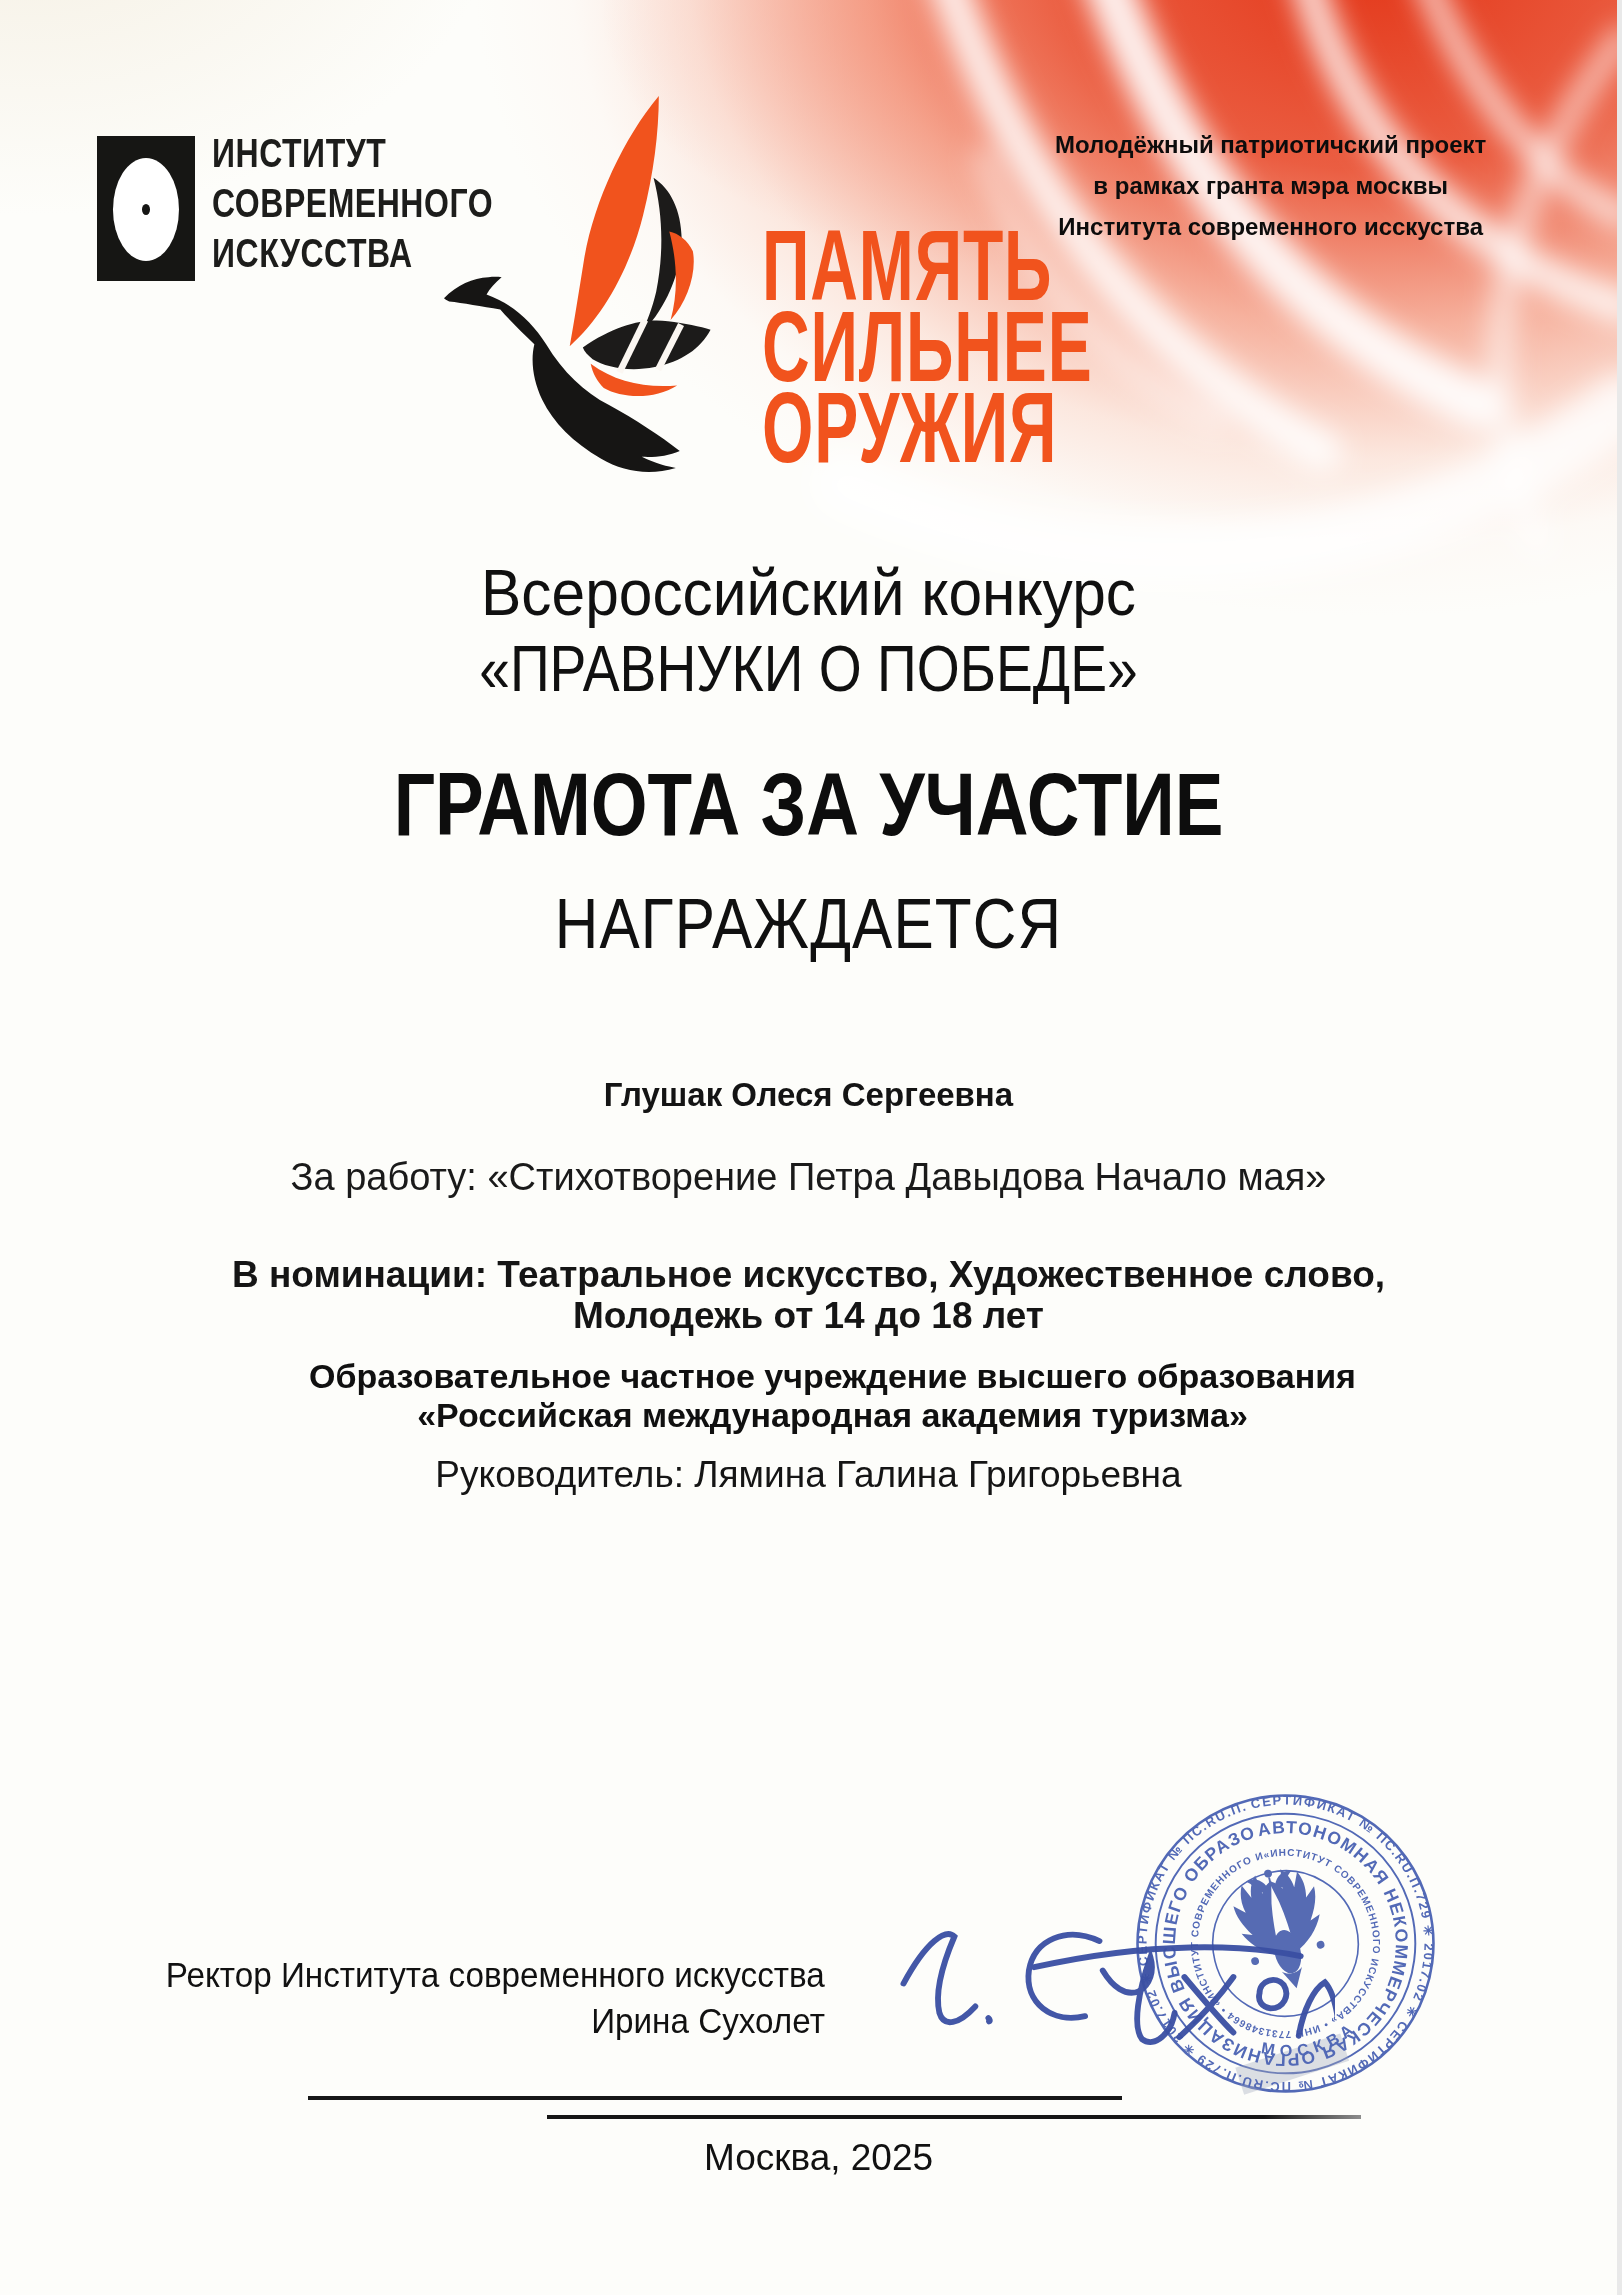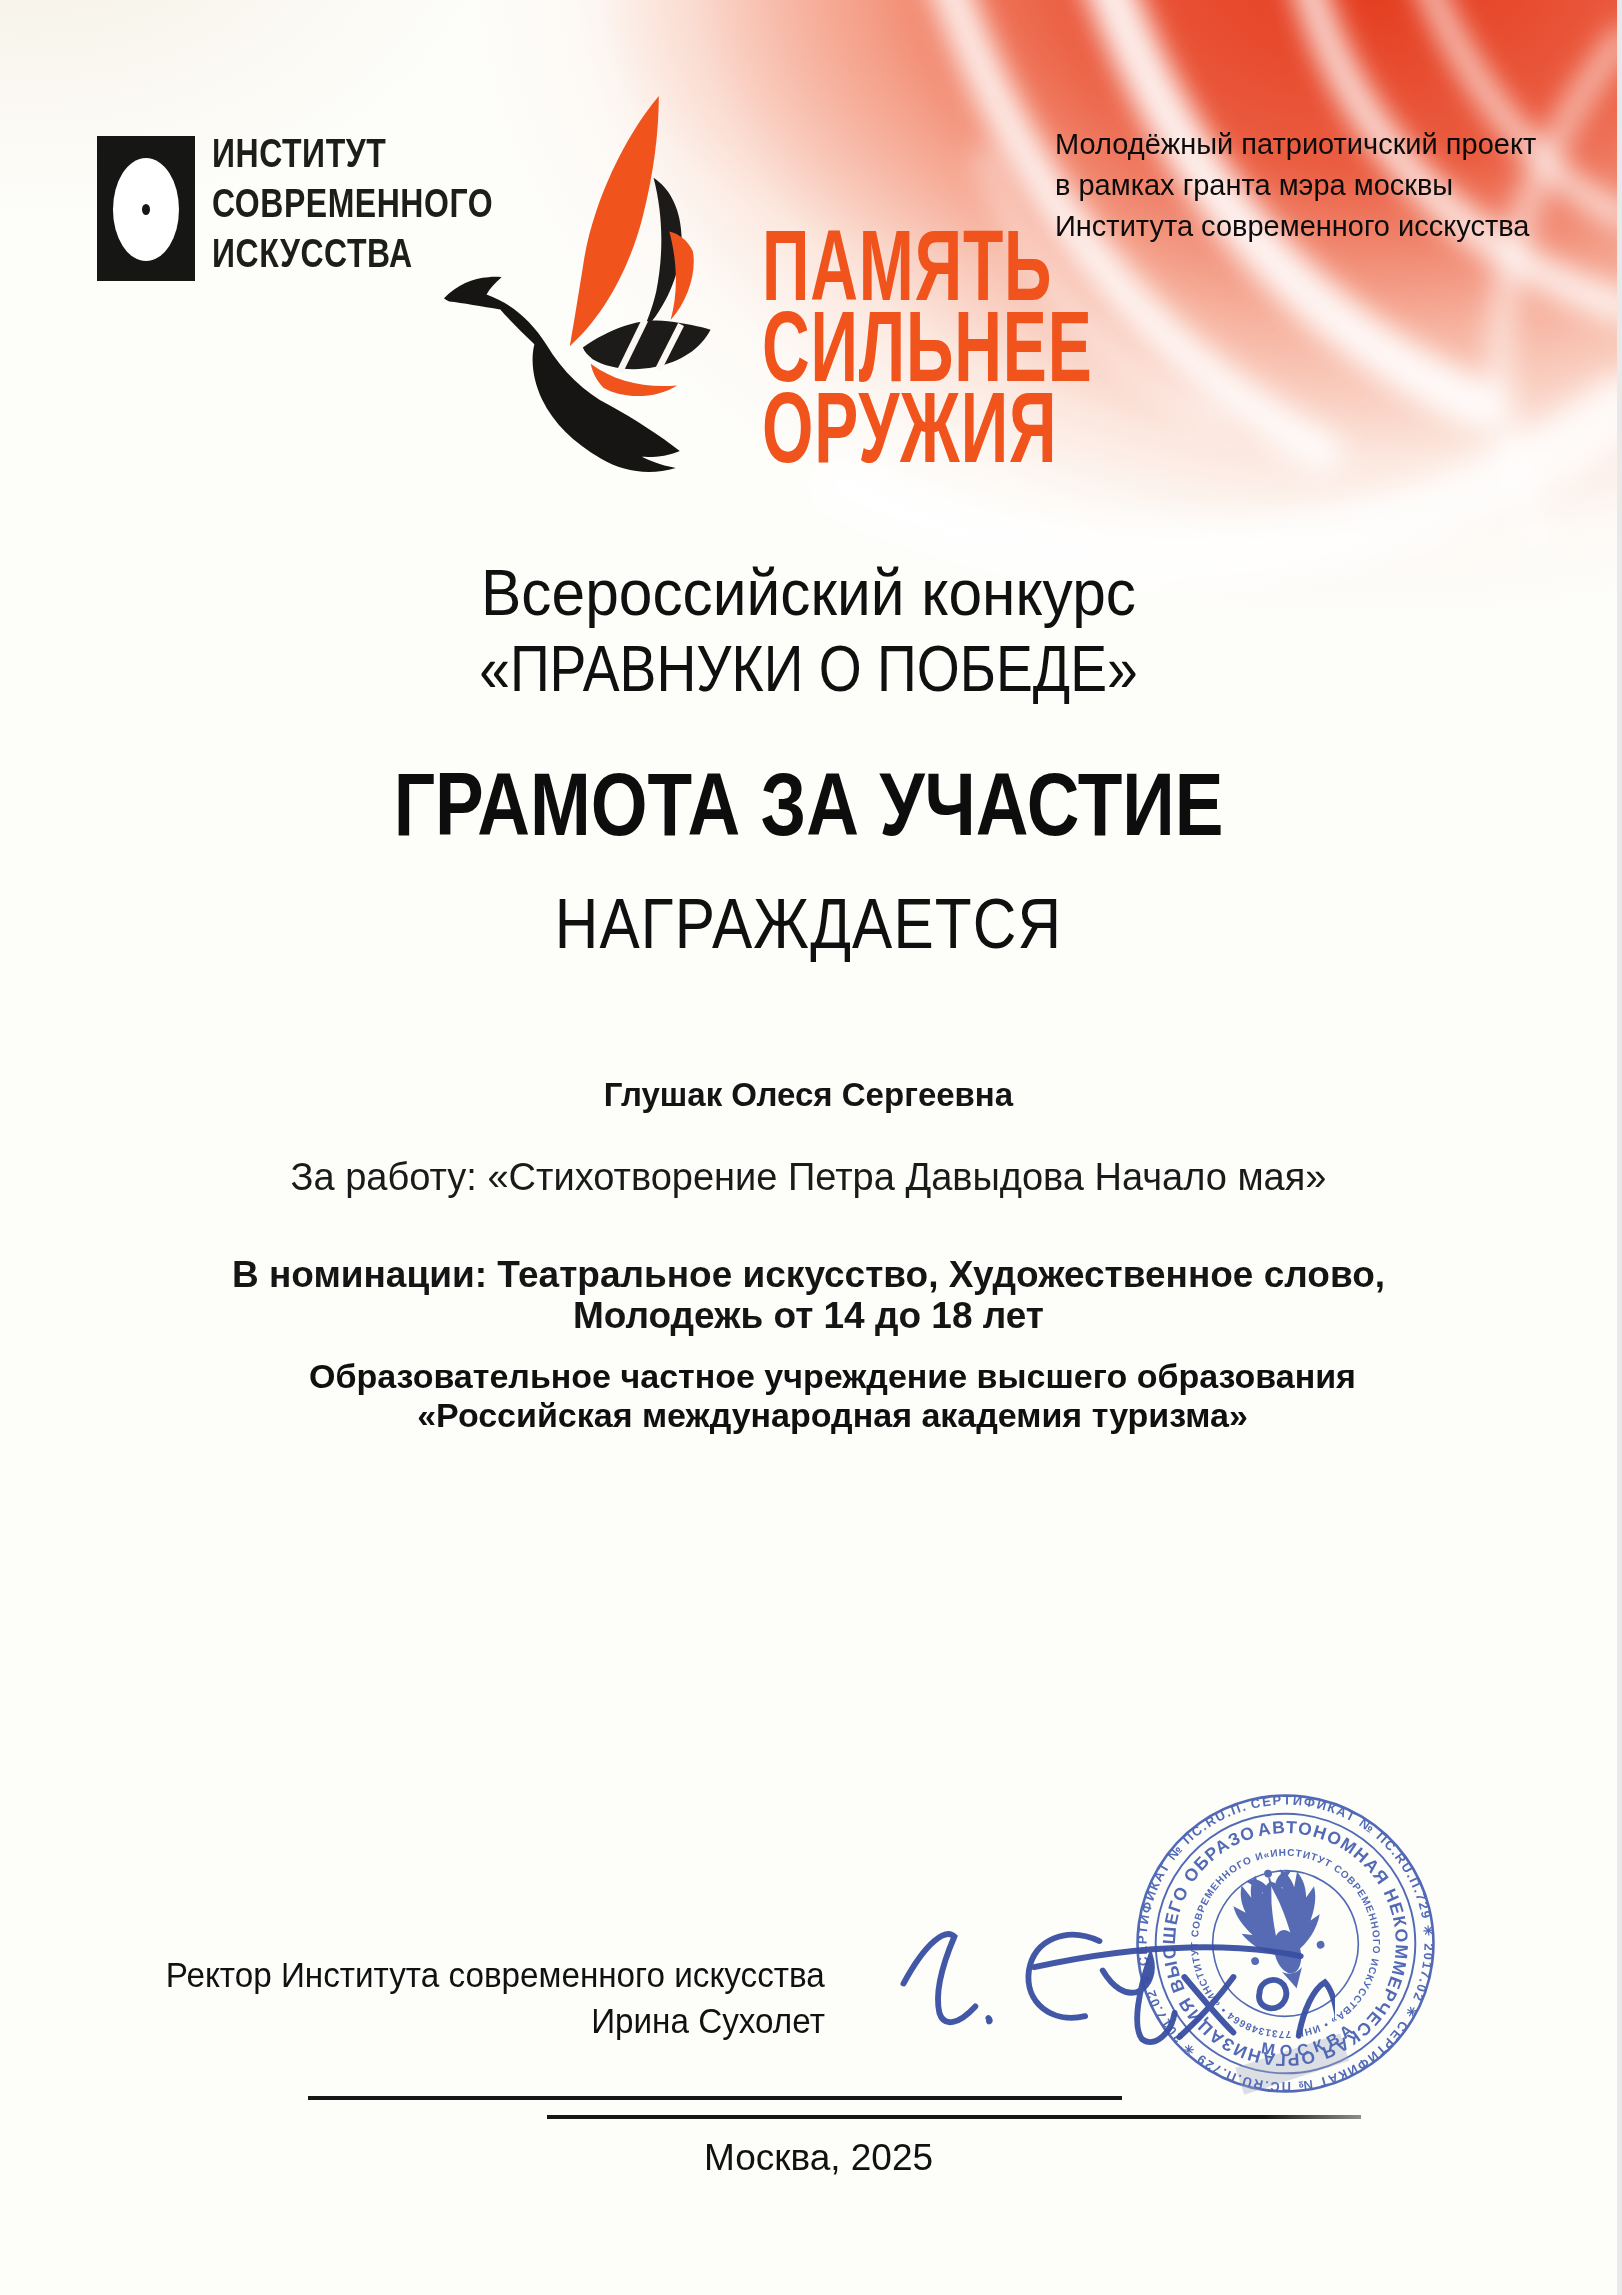--- a/index.html
+++ b/index.html
@@ -26,21 +26,21 @@
   .cxr{transform:scaleX(.95);transform-origin:right top;}
 
   .bg-art{left:0;top:0;pointer-events:none;}
 
   .inst-logo-box{left:97px;top:136px;width:98px;height:145px;background:#161614;}
   .inst-logo-ellipse{position:absolute;left:15.7px;top:21.6px;width:66px;height:103px;background:#fff;border-radius:50%;}
   .inst-logo-dot{position:absolute;left:29px;top:46px;width:8.5px;height:11px;background:#161614;border-radius:50%;}
 
   .inst-text{left:212px;top:128px;font-size:41px;line-height:50px;font-weight:700;letter-spacing:0.7px;color:#1d1d1b;white-space:nowrap;}
 
-  .note{left:1055px;top:124px;font-size:29px;line-height:41px;font-weight:400;color:#0c0c0c;white-space:nowrap;}
+  .note{left:1055px;top:124px;font-size:24px;line-height:41px;font-weight:700;color:#0c0c0c;white-space:nowrap;text-align:center;}
 
   .brand{left:762px;top:225px;font-size:100px;line-height:81px;font-weight:700;letter-spacing:1.3px;color:#f1531d;white-space:nowrap;}
 
   .t-contest1{top:555px;font-size:65px;font-weight:400;color:#101010;}
   .t-contest2{top:631px;font-size:65px;font-weight:400;color:#101010;}
   .t-award{top:753px;font-size:89px;font-weight:700;color:#0d0d0d;}
   .t-awarded{top:883px;font-size:71px;font-weight:400;letter-spacing:1.3px;color:#101010;}
   .t-name{top:1076px;font-size:33px;font-weight:700;color:#141414;}
   .t-work{top:1156px;font-size:38px;font-weight:400;color:#1a1a1a;}
   .t-nom{top:1254px;font-size:37px;line-height:41px;font-weight:700;color:#151515;}
@@ -131,20 +131,21 @@
   <div class="ctr t-nom">
     <div>В номинации: Театральное искусство, Художественное слово,</div>
     <div>Молодежь от 14 до 18 лет</div>
   </div>
 
   <div class="ctr t-inst">
     <div>Образовательное частное учреждение высшего образования</div>
     <div>«Российская международная академия туризма»</div>
   </div>
 
+  <div class="ctr t-sup">Руководитель: Лямина Галина Григорьевна</div>
 
   <svg class="abs stamp" width="305" height="305" viewBox="0 0 470 470">
     <g transform="rotate(-14 235 235)" opacity="0.88">
       <circle cx="235" cy="235" r="228" fill="none" stroke="#3b55ad" stroke-width="4"></circle>
       <circle cx="235" cy="235" r="200" fill="none" stroke="#3b55ad" stroke-width="3"></circle>
       <circle cx="235" cy="235" r="112" fill="none" stroke="#3b55ad" stroke-width="2.5"></circle>
       <defs>
         <path id="ringOuter" d="M 235,21 A 214,214 0 1 1 234.9,21"></path>
         <path id="ringMain" d="M 235,65 A 170,170 0 1 1 234.9,65"></path>
         <path id="ringInner" d="M 235,100 A 135,135 0 1 1 234.9,100"></path>

